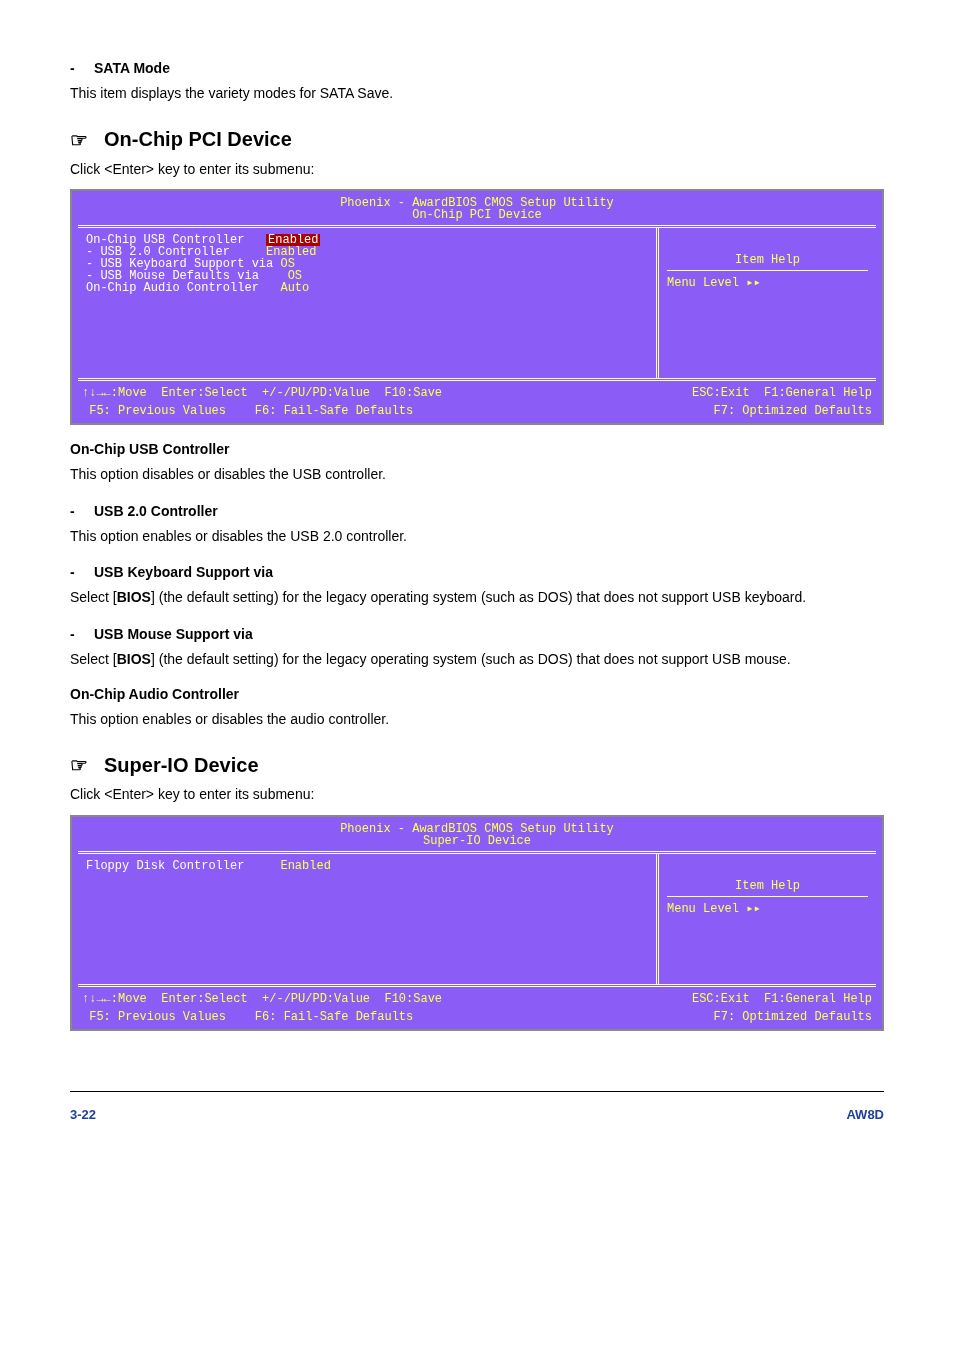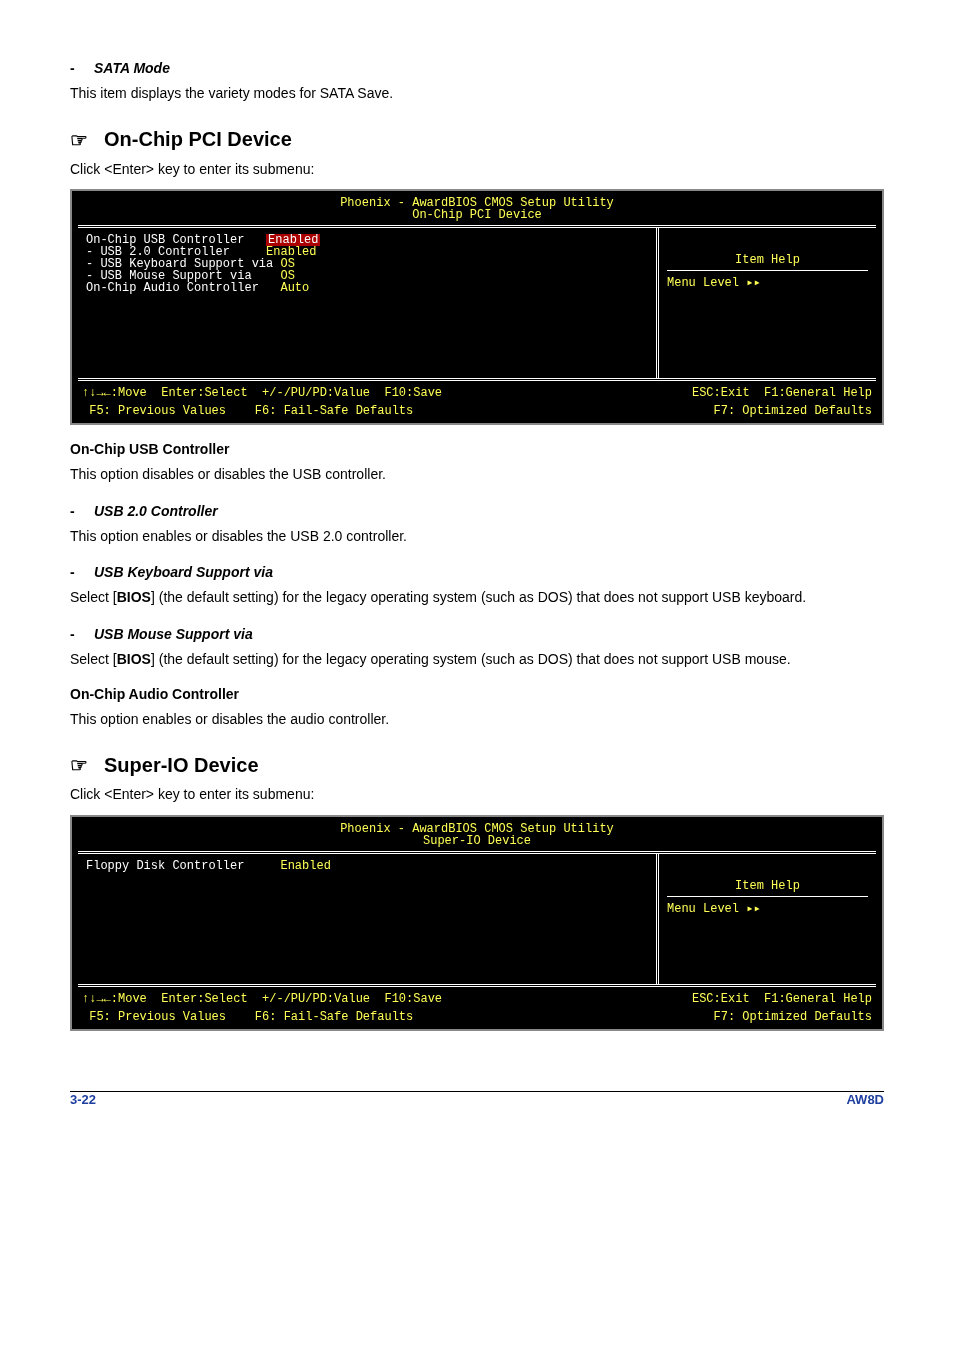--- a/index.html
+++ b/index.html
@@ -7,29 +7,29 @@
     font-family: Verdana, Arial, sans-serif;
     font-size: 14px;
     width: 954px;
     margin: 0 auto;
     padding: 60px 70px 40px 70px;
     color: #000;
     background: #fff;
   }
   .bullet-row { display: flex; align-items: baseline; margin-top: 18px; }
   .bullet-dash { font-weight: bold; width: 24px; flex: none; }
-  .bullet-title { font-weight: bold; font-style: italic; }
+  .bullet-title { font-weight: bold; }
   .body-text { margin-top: 8px; text-align: justify; line-height: 1.4; }
   .section-header { display: flex; align-items: center; margin-top: 24px; margin-bottom: 8px; }
   .pointer-icon { font-size: 20px; width: 34px; flex: none; font-weight: bold;}
   .section-title { font-weight: bold; font-size: 20px; }
   .sub-header { font-weight: bold; margin-top: 16px; }
   .bios-box {
     margin-top: 10px;
-    background: #000000;
+    background: #8b5cf6;
     color: #fff;
     font-family: "Courier New", monospace;
     font-size: 12px;
     border: 2px solid #888;
     padding: 6px 0 0 0;
     line-height: 1.0;
   }
   .bios-title { color: #ffff55; text-align: center; white-space: pre; }
   .bios-body { display: flex; border-top: 3px double #fff; border-bottom: 3px double #fff; margin: 4px 6px 4px 6px; }
   .bios-left { flex: 1; padding: 6px 8px; min-height: 150px; }
@@ -39,21 +39,21 @@
   .bios-label { color: #fff; }
   .bios-val { color: #ffff55; }
   .bios-val.sel { background: #aa0000; color:#fff; padding: 0 2px;}
   .bios-help-title { color: #ffff55; text-align: center; margin-bottom: 4px; margin-top: 20px; }
   .bios-menulevel { color: #ffff55; }
   .bios-keys { color: #ffff55; padding: 2px 10px 6px 10px; display: flex; white-space: pre; gap: 24px; }
   .bios-keys .left { flex: 1; }
   .footer {
     margin-top: 60px;
     border-top: 1.5px solid #000;
-    padding-top: 0;
+    padding-top: 15px;
     display: flex;
     justify-content: space-between;
     font-weight: bold;
     color: #2040a0;
     font-size: 13px;
   }
   .bold { font-weight: bold; }
 </style>
 </head>
 <body>
@@ -71,21 +71,21 @@
 <div class="body-text" style="margin-top:4px;">Click &lt;Enter&gt; key to enter its submenu:</div>
 
 <div class="bios-box">
   <div class="bios-title">Phoenix - AwardBIOS CMOS Setup Utility</div>
   <div class="bios-title">On-Chip PCI Device</div>
   <div class="bios-body">
     <div class="bios-left">
       <div class="bios-row"><span class="bios-label">On-Chip USB Controller</span><span>   </span><span class="bios-val sel">Enabled</span></div>
       <div class="bios-row"><span class="bios-label">- USB 2.0 Controller</span><span>     </span><span class="bios-val">Enabled</span></div>
       <div class="bios-row"><span class="bios-label">- USB Keyboard Support via</span><span> </span><span class="bios-val">OS</span></div>
-      <div class="bios-row"><span class="bios-label">- USB Mouse Support via</span><span>    </span><span class="bios-val">OS</span></div>
+      <div class="bios-row"><span class="bios-label">- USB Mouse Defaults via</span><span>    </span><span class="bios-val">OS</span></div>
       <div class="bios-row"><span class="bios-label">On-Chip Audio Controller</span><span>   </span><span class="bios-val">Auto</span></div>
     </div>
     <div class="bios-right">
       <div class="bios-help-title">Item Help</div>
       <div style="border-top:1px solid #fff; margin-bottom:6px;"></div>
       <div class="bios-menulevel">Menu Level   ▸▸</div>
     </div>
   </div>
   <div class="bios-keys">
     <span class="left">↑↓→←:Move  Enter:Select  +/-/PU/PD:Value  F10:Save</span>

